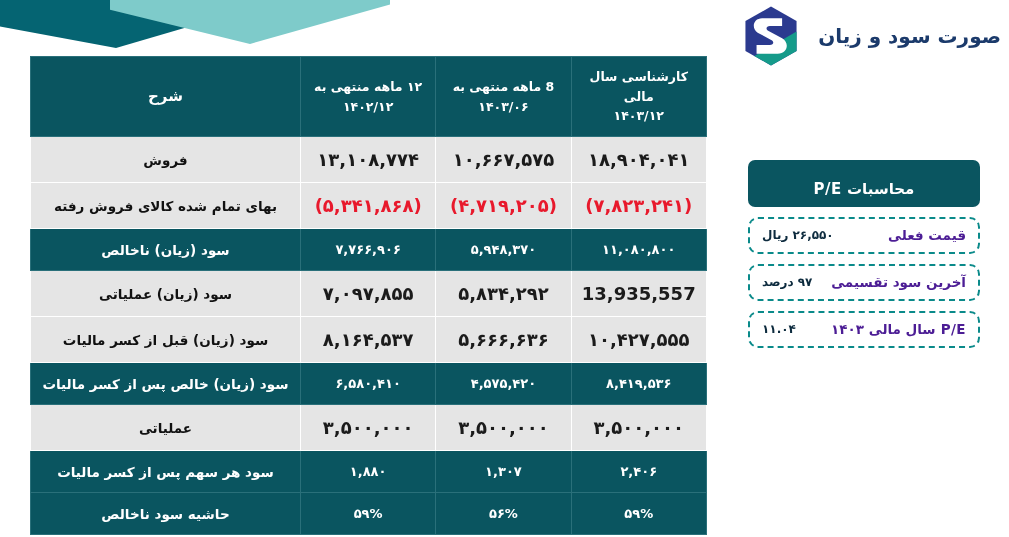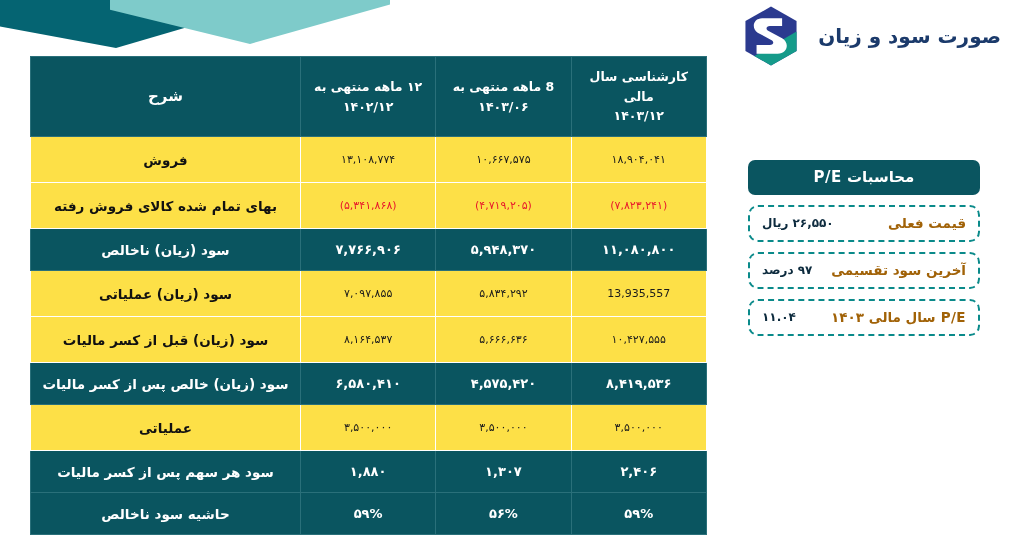--- a/index.html
+++ b/index.html
@@ -94,73 +94,73 @@
     font-weight: bold;
     height: 80px;
     font-size: 12.5px;
     line-height: 1.55;
     border-color: #2a707a;
   }
   .hdr td.col-desc { font-size: 15px; margin-left: 40px; }
 
   
   tr.plain td {
-    background: #fde047;
+    background: #e5e5e5;
     color: #1b1b1b;
     height: 46px;
   }
   tr.plain td.col-desc { font-weight: bold; color: #111111; font-size: 13.5px; }
 
   tr.hl td {
     background: #0a5560;
     color: #ffffff;
     font-weight: bold;
     height: 42px;
     border-color: #2a707a;
     text-align: center;
   }
   tr.hl td.col-desc { font-size: 13.5px; }
 
   tr.neg td.num { color: #e8192c; font-weight: bold; }
-  tr.plain td.num { font-weight: normal; font-size: 11px; text-align: center; }
+  tr.plain td.num { font-weight: bold; font-size: 18px; text-align: center; }
 
   .num { direction: ltr; unicode-bidi: embed; }
 
   
   .pe-panel {
     position: absolute;
     left: 748px;
     top: 160px;
     width: 232px;
   }
   .pe-title {
     background: #0a5560;
     color: #ffffff;
     font-size: 15px;
     font-weight: bold;
     text-align: center;
     border-radius: 7px;
-    padding: 8px 0 9px 0;
+    padding: 20px 0 9px 0;
     letter-spacing: 0.5px;
   }
   .pe-row {
     margin-top: 10px;
     border: 2px dashed #0a8a8a;
     border-radius: 10px;
     padding: 8px 12px 9px 12px;
     display: flex;
     flex-direction: row;
     justify-content: space-between;
     align-items: center;
     gap: 8px;
   }
   .pe-label {
     font-size: 13.5px;
     font-weight: bold;
-    color: #a16207;
+    color: #4c1d95;
     white-space: nowrap;
     letter-spacing: 0.4px;
   }
   .pe-value {
     font-size: 12px;
     font-weight: bold;
     color: #0d2b3e;
     white-space: nowrap;
     direction: rtl;
   }

